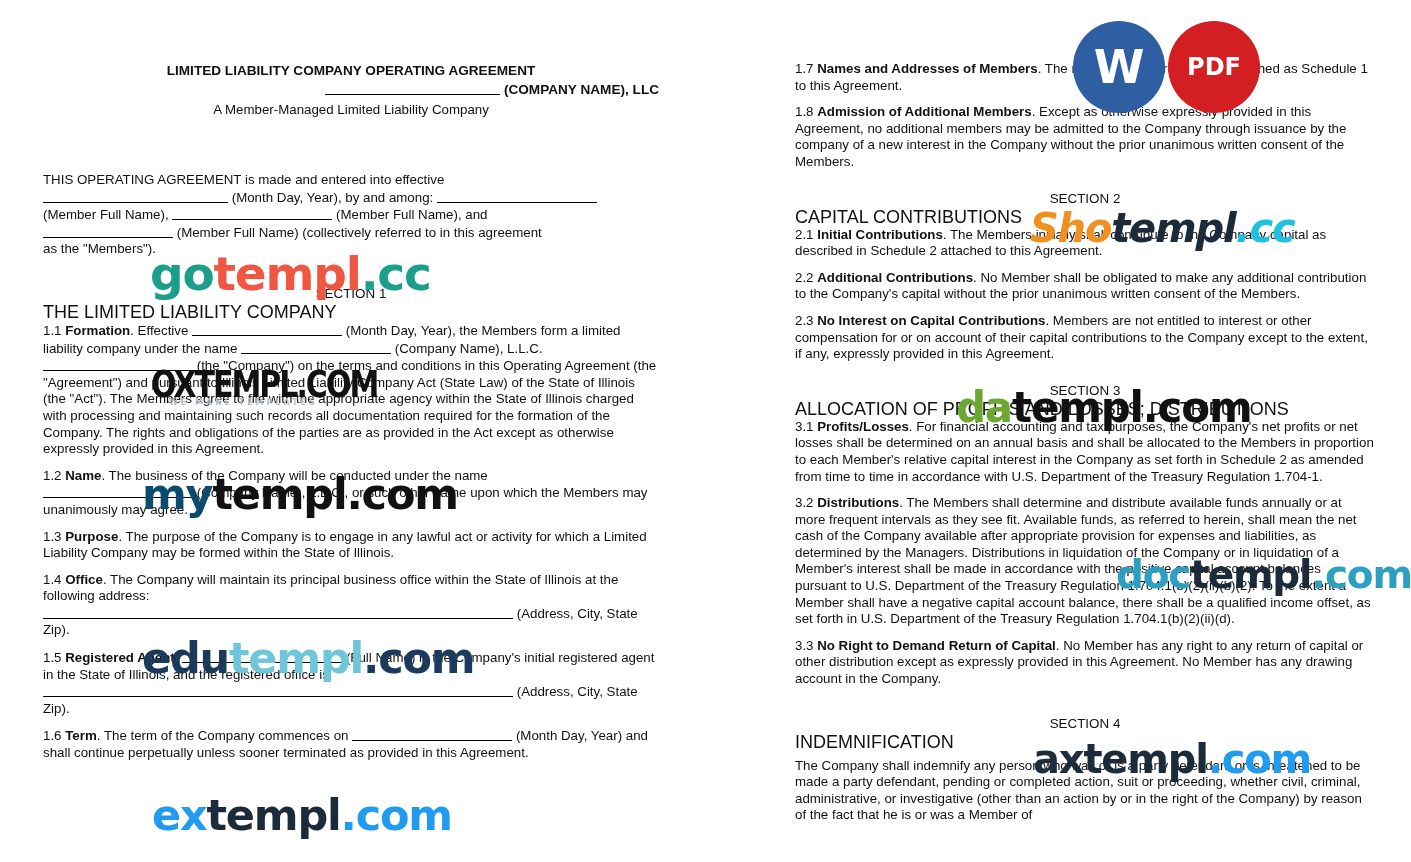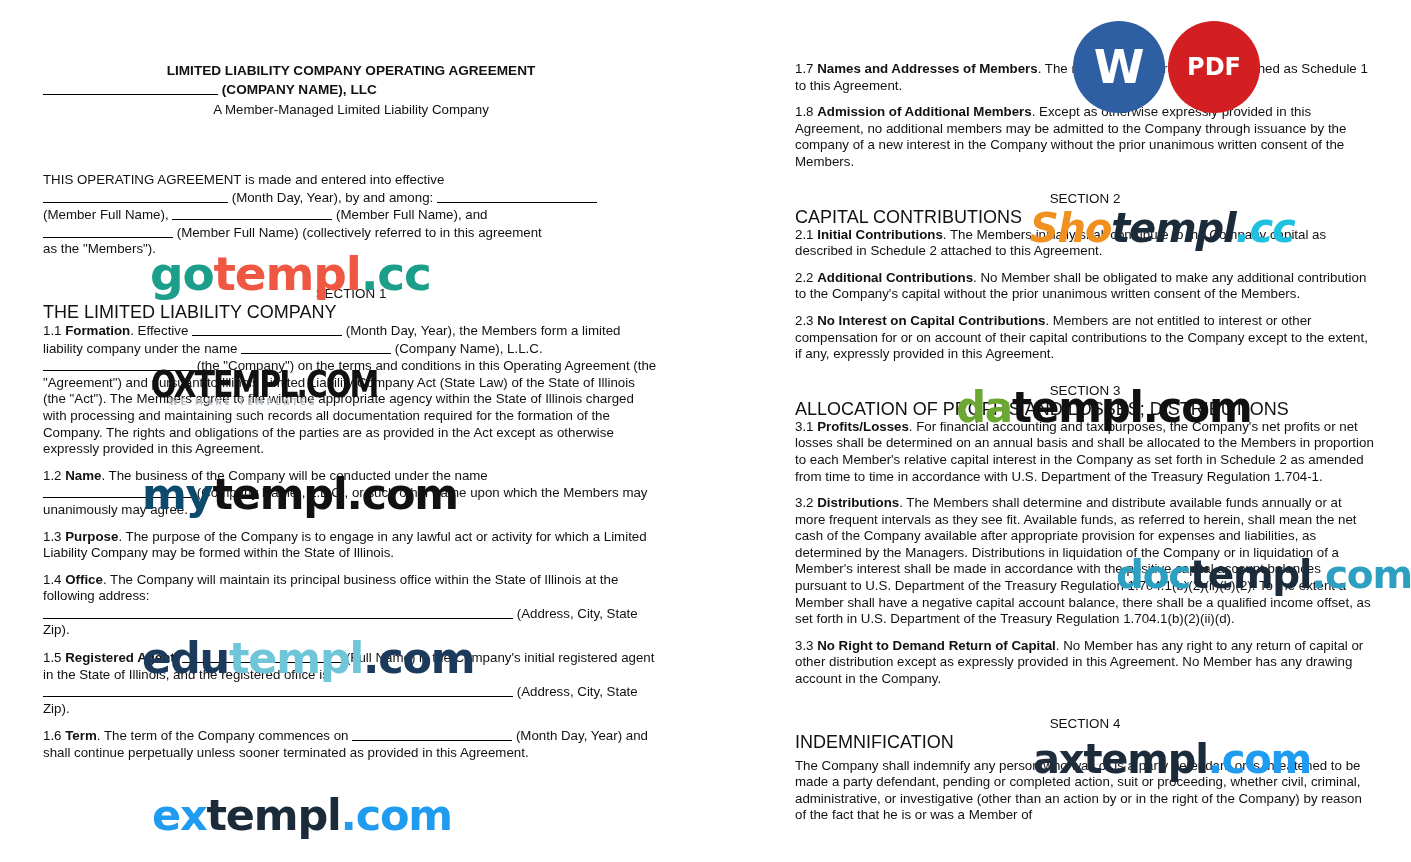--- a/index.html
+++ b/index.html
@@ -58,21 +58,21 @@
   p.tight { margin-bottom: 0; }
 
   .doc-title {
     text-align: center;
     font-weight: bold;
     font-size: 13.6px;
     line-height: 18px;
     margin: 0;
   }
   .doc-subtitle {
-    text-align: left;
+    text-align: right;
     font-weight: bold;
     font-size: 13.6px;
     line-height: 20px;
     margin: 0;
   }
   .doc-tagline {
     text-align: center;
     font-size: 13.3px;
     line-height: 20px;
     margin: 0;

